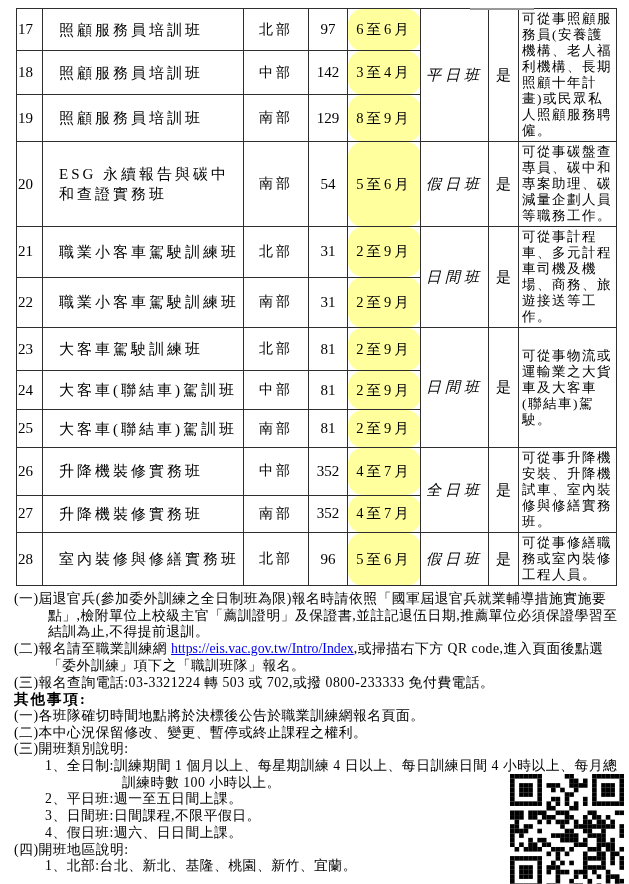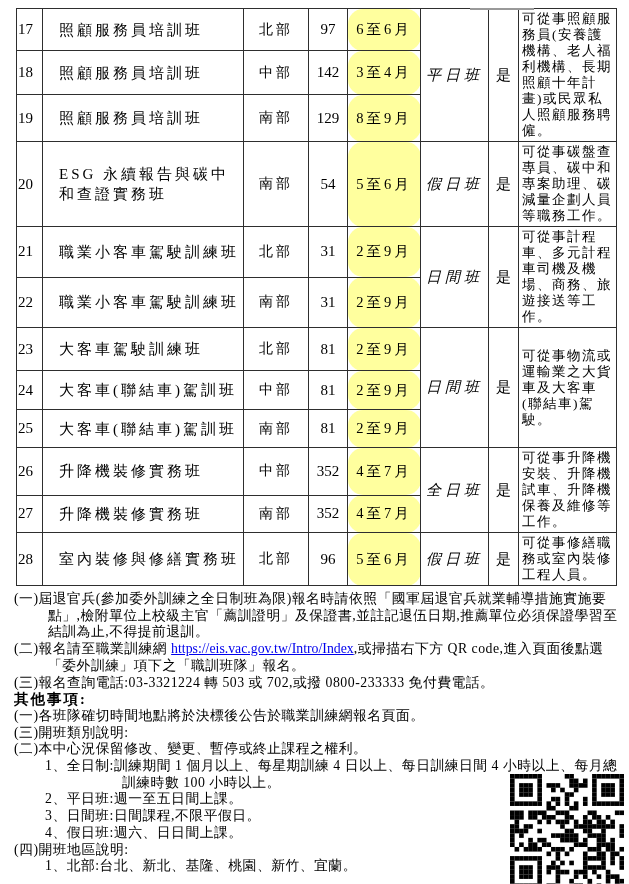--- a/index.html
+++ b/index.html
@@ -137,21 +137,21 @@
           <td class="c-period">2至9月</td>
         </tr>
         <tr style="height: 45px;">
           <td class="c-no">26</td>
           <td class="c-course">升降機裝修實務班</td>
           <td class="c-region">中部</td>
           <td class="c-hours">352</td>
           <td class="c-period">4至7月</td>
           <td class="c-class" rowspan="2">全日班</td>
           <td class="c-yes" rowspan="2">是</td>
-          <td class="c-remark" rowspan="2">可從事升降機安裝、升降機試車、升降機保養及維修等工作。</td>
+          <td class="c-remark" rowspan="2">可從事升降機安裝、升降機試車、室內裝修與修繕實務班。</td>
         </tr>
         <tr style="height: 35px;">
           <td class="c-no">27</td>
           <td class="c-course">升降機裝修實務班</td>
           <td class="c-region">南部</td>
           <td class="c-hours">352</td>
           <td class="c-period">4至7月</td>
         </tr>
         <tr style="height: 47px;">
           <td class="c-no">28</td>
@@ -166,22 +166,22 @@
       </tbody>
   </table>
 
   <div class="section">
     <div class="item">(一)屆退官兵(參加委外訓練之全日制班為限)報名時請依照「國軍屆退官兵就業輔導措施實施要點」,檢附單位上校級主官「薦訓證明」及保證書,並註記退伍日期,推薦單位必須保證學習至結訓為止,不得提前退訓。</div>
     <div class="item"><span>(二)報名請至職業訓練網 </span><a class="link" href="#">https://eis.vac.gov.tw/Intro/Index</a><span>,或掃描右下方 QR code,進入頁面後點選「委外訓練」項下之「職訓班隊」報名。</span></div>
     <div class="item">(三)報名查詢電話:03-3321224 轉 503 或 702,或撥 0800-233333 免付費電話。</div>
 
     <div class="heading">其他事項:</div>
     <div class="item">(一)各班隊確切時間地點將於決標後公告於職業訓練網報名頁面。</div>
+    <div class="item">(二)本中心況保留修改、變更、暫停或終止課程之權利。</div>
     <div class="item">(三)開班類別說明:</div>
-    <div class="item">(二)本中心況保留修改、變更、暫停或終止課程之權利。</div>
     <div class="subitem">1、全日制:訓練期間 1 個月以上、每星期訓練 4 日以上、每日訓練日間 4 小時以上、每月總訓練時數 100 小時以上。</div>
     <div class="subitem">2、平日班:週一至五日間上課。</div>
     <div class="subitem">3、日間班:日間課程,不限平假日。</div>
     <div class="subitem">4、假日班:週六、日日間上課。</div>
     <div class="item">(四)開班地區說明:</div>
     <div class="subitem">1、北部:台北、新北、基隆、桃園、新竹、宜蘭。</div>
 
   </div>
 
   <div class="qr">

